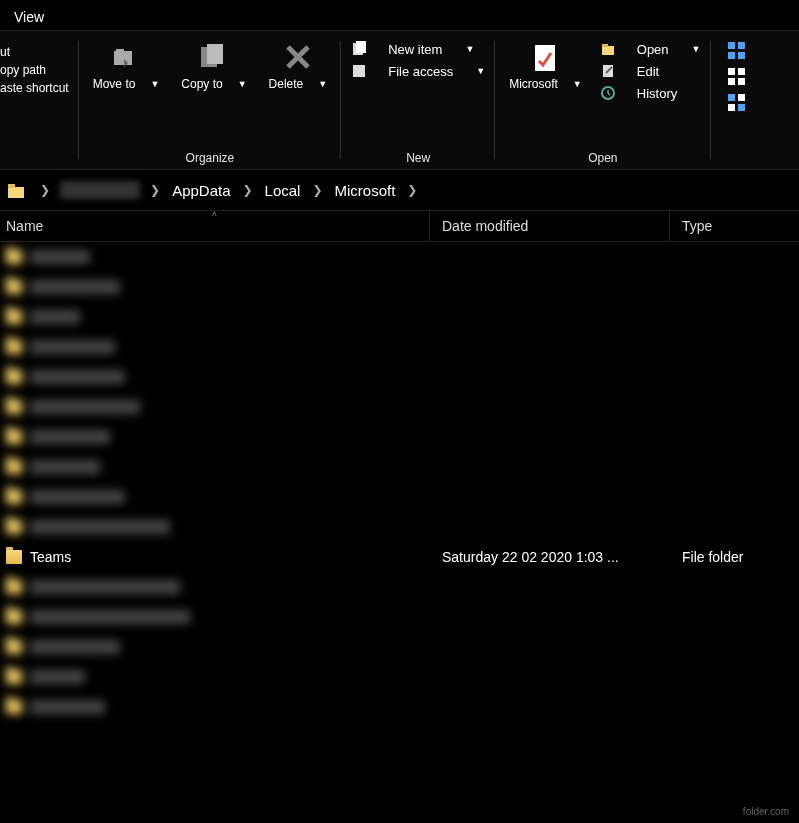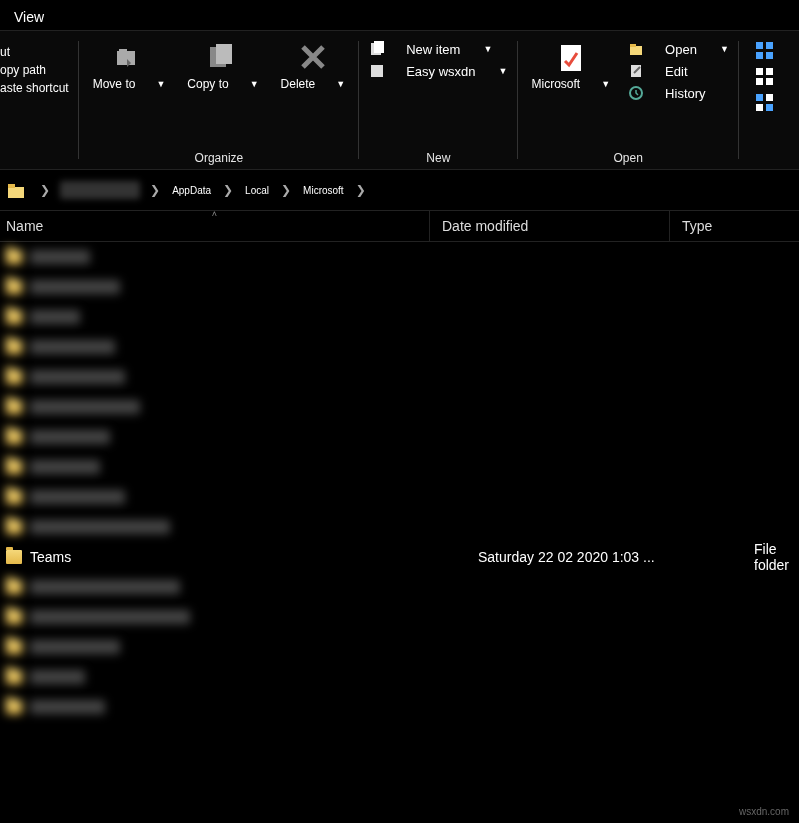--- a/index.html
+++ b/index.html
@@ -10,46 +10,46 @@
     
     .ribbon { display: flex; height: 140px; background: #0a0a0a; border-top: 1px solid #222; border-bottom: 1px solid #222; }
     .ribbon-group { display: flex; flex-direction: column; align-items: center; justify-content: space-between; padding: 8px 10px 4px; position: relative; }
     .ribbon-group::after { content: ''; position: absolute; right: 0; top: 10px; bottom: 10px; width: 1px; background: #333; }
     .ribbon-group:last-child::after { display: none; }
     .group-row { display: flex; gap: 14px; align-items: flex-start; }
     .group-label { font-size: 12px; color: #e5e5e5; margin-top: auto; padding-top: 4px; }
     
     .big-btn { display: flex; flex-direction: column; align-items: center; gap: 4px; cursor: pointer; padding: 2px 4px; }
     .big-btn .icon { width: 32px; height: 32px; display: flex; align-items: center; justify-content: center; }
-    .big-btn .lbl { font-size: 12px; color: #fff; text-align: center; line-height: 1.3; display: flex; align-items: center; gap: 19px; }
+    .big-btn .lbl { font-size: 12px; color: #fff; text-align: center; line-height: 1.3; display: flex; align-items: center; gap: 13px; }
     
     .clipboard-col { display: flex; flex-direction: column; gap: 4px; padding-top: 6px; }
     .small-btn { font-size: 12px; color: #fff; text-align: left; cursor: pointer; display: flex; gap: 4px; align-items: center; }
     
     .mini-col { display: flex; flex-direction: column; gap: 6px; padding-top: 2px; }
     .mini-btn { display: flex; align-items: center; gap: 21px; font-size: 13px; color: #fff; cursor: pointer; }
     .mini-btn .icon { width: 16px; height: 16px; display: flex; align-items: center; justify-content: center; }
     
     .tiles-col { display: flex; flex-direction: column; gap: 6px; padding: 2px 6px; }
     .tile-btn { width: 20px; height: 20px; cursor: pointer; }
     
     .breadcrumb-bar { display: flex; align-items: center; height: 40px; padding: 0 6px; background: #000; }
     .crumb-icon { width: 20px; height: 20px; margin-right: 6px; }
-    .crumb { font-size: 10px; color: #fff; padding: 0 4px; cursor: pointer; }
+    .crumb { font-size: 15px; color: #fff; padding: 0 4px; cursor: pointer; }
     .chev { color: #aaa; padding: 0 8px; font-size: 12px; }
     .blurred-crumb { width: 80px; height: 18px; background: #333; filter: blur(3px); border-radius: 2px; margin: 0 2px; }
     
     .headers { display: flex; height: 32px; border-top: 1px solid #222; border-bottom: 1px solid #222; align-items: center; font-size: 14px; color: #ddd; position: relative; }
     .col-name { width: 430px; padding-left: 6px; border-right: 1px solid #222; height: 100%; display: flex; align-items: center; position: relative; }
     .col-date { width: 240px; padding-left: 12px; border-right: 1px solid #222; height: 100%; display: flex; align-items: center; }
     .col-type { flex: 1; padding-left: 12px; height: 100%; display: flex; align-items: center; }
     .sort-ind { position: absolute; left: 50%; top: -2px; transform: translateX(-50%); color: #888; font-size: 9px; }
     
     .file-list { }
-    .row { display: flex; align-items: center; height: 30px; font-size: 14px; color: #fff; gap: 36px; }
+    .row { display: flex; align-items: center; height: 30px; font-size: 14px; color: #fff; }
     .row.blur .cell { filter: blur(5px); }
     .row .c-name { width: 430px; padding-left: 6px; display: flex; align-items: center; gap: 8px; }
     .row .c-date { width: 240px; padding-left: 12px; white-space: nowrap; overflow: hidden; text-overflow: ellipsis; }
     .row .c-type { flex: 1; padding-left: 12px; }
     .folder-mini { width: 16px; height: 14px; background: linear-gradient(#f5d87a,#e5b94a); border-radius: 1px; flex-shrink: 0; position: relative; }
     .folder-mini::before { content: ''; position: absolute; top: -3px; left: 0; width: 7px; height: 3px; background: #e5b94a; border-radius: 1px 1px 0 0; }
     .blur-text { background: #444; height: 14px; border-radius: 2px; }
     
     .dd-caret { font-size: 9px; margin-left: 2px; }
     
@@ -127,21 +127,21 @@
             </span>
           <span>New item</span>
           <span class="dd-caret">▼</span>
         </div>
         <div class="mini-btn">
           <span class="icon">
               <svg width="16" height="16">
                 <rect x="2" y="2" width="12" height="12" fill="#ddd"></rect>
               </svg>
             </span>
-          <span>Easy wsxdn</span>
+          <span>File access</span>
           <span class="dd-caret">▼</span>
         </div>
       </div>
     </div>
     <div class="group-label">New</div>
   </div>
 
   <div class="ribbon-group">
     <div class="group-row">
       <div class="big-btn">
@@ -366,13 +366,13 @@
     <div class="row blur">
     <div class="c-name cell">
         <span class="folder-mini"></span>
         <span class="blur-text" style="width:75px"></span>
       </div>
     <div class="c-date cell"><span class="blur-text" style="width:180px"></span></div>
     <div class="c-type cell"><span class="blur-text" style="width:70px"></span></div>
     </div>
   </div>
 
-<div class="watermark">wsxdn.com</div>
+<div class="watermark">folder.com</div>
 
 </body></html>

